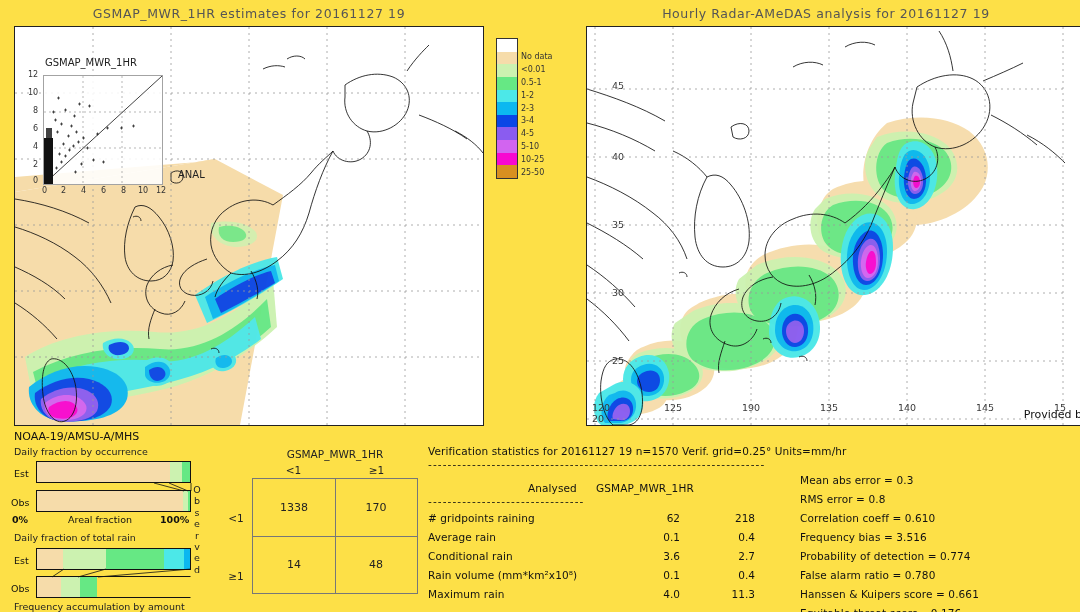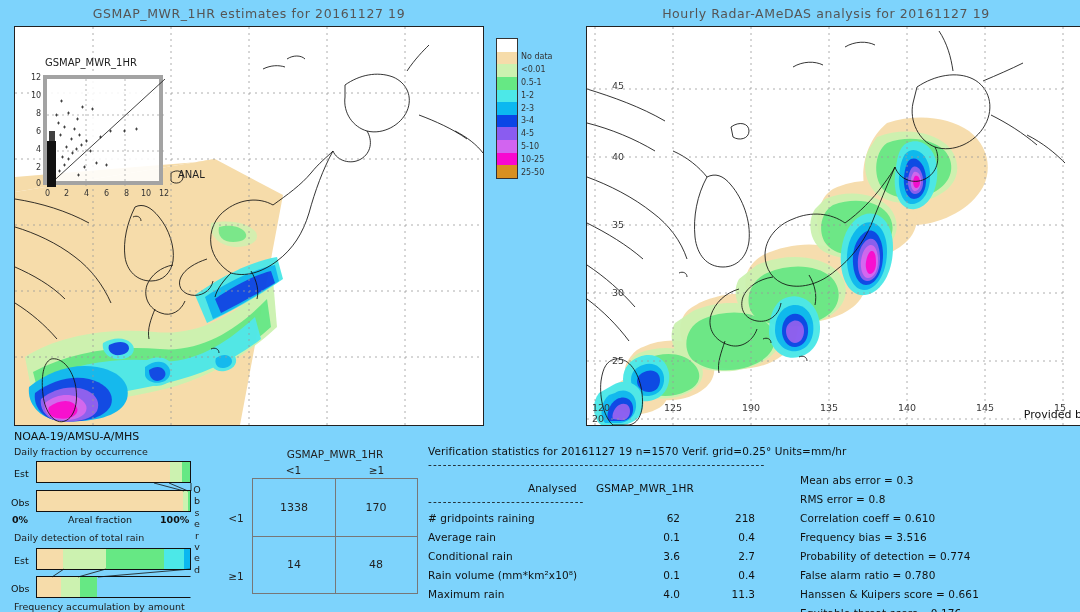--- a/index.html
+++ b/index.html
@@ -3,21 +3,21 @@
 <meta charset="utf-8">
 <style>
   * { box-sizing: border-box; }
   html, body {
     margin: 0; padding: 0;
     width: 1080px; height: 612px;
     background: #ffffff;
     font-family: "DejaVu Sans", sans-serif;
     overflow: hidden;
   }
-  #root { position: relative; width: 1080px; height: 612px; background: #7dd3fc; }
+  #root { position: relative; width: 1080px; height: 612px; background: #fde047; }
 
   .ttl {
     position: absolute; text-align: center;
     font-size: 12.5px; color: #555; letter-spacing: .6px;
     white-space: nowrap;
   }
 
   
   .mapframe { position: absolute; border: 1px solid #222; background: #fff; overflow: hidden; }
 
@@ -25,21 +25,21 @@
 
   
   #cbar { position: absolute; left: 496px; top: 38px; width: 22px; height: 141px;
           border: 1px solid #333; display: flex; flex-direction: column; }
   #cbar div { flex: 1 1 auto; }
   .cblabels { position: absolute; left: 521px; top: 38px; width: 60px; height: 141px; }
   .cblabels span { position: absolute; font-size: 8px; color: #333; white-space: nowrap; }
 
   
   #inset { position: absolute; left: 28px; top: 48px; width: 120px; height: 110px;
-           border: 4px solid #a3a3a3; background: rgba(255,255,255,.88); }
+           border: 1px solid #a3a3a3; background: rgba(255,255,255,.88); }
   #inset .tick { position: absolute; font-size: 8px; color: #333; }
   .insetlabel { position: absolute; font-size: 10px; color: #222; white-space: nowrap; }
 
   
   .barttl { position: absolute; font-size: 9.5px; color: #222; white-space: nowrap; }
   .barrow { position: absolute; border: 1px solid #111; display: flex; }
   .barrow i { display: block; height: 100%; }
   .barlbl { position: absolute; font-size: 9.5px; color: #111; white-space: nowrap; }
   .axtxt { position: absolute; font-size: 9.5px; color: #111; font-weight: bold; white-space: nowrap; }
 
@@ -432,21 +432,21 @@
   <svg style="position:absolute; left:36px; top:481px;" width="156" height="12">
     <line x1="118" y1="2" x2="148" y2="10" stroke="#111" stroke-width="0.8"></line>
     <line x1="133" y1="2" x2="152" y2="10" stroke="#111" stroke-width="0.8"></line>
     <line x1="155" y1="2" x2="155" y2="10" stroke="#111" stroke-width="0.8"></line>
   </svg>
 
   <div class="axtxt" style="left:12px; top:514px;">0%</div>
   <div class="axtxt" style="left:68px; top:514px; font-weight:normal;">Areal fraction</div>
   <div class="axtxt" style="left:160px; top:514px;">100%</div>
 
-  <div class="barttl" style="left:14px; top:532px; width:182px;">Daily detection of total rain</div>
+  <div class="barttl" style="left:14px; top:532px; width:182px;">Daily fraction of total rain</div>
 
   <div class="barlbl" style="left:14px; top:555px;">Est</div>
   <div class="barrow" id="bar-tot-est" style="left:36px; top:548px; width:155px; height:22px;">
       <i style="background: rgb(246, 220, 170); width: 17%;"></i>
       <i style="background: rgb(204, 242, 176); width: 28%;"></i>
       <i style="background: rgb(102, 232, 132); width: 38%;"></i>
       <i style="background: rgb(76, 232, 232); width: 13%;"></i>
       <i style="background: rgb(12, 184, 240); width: 4%;"></i>
     </div>
 

